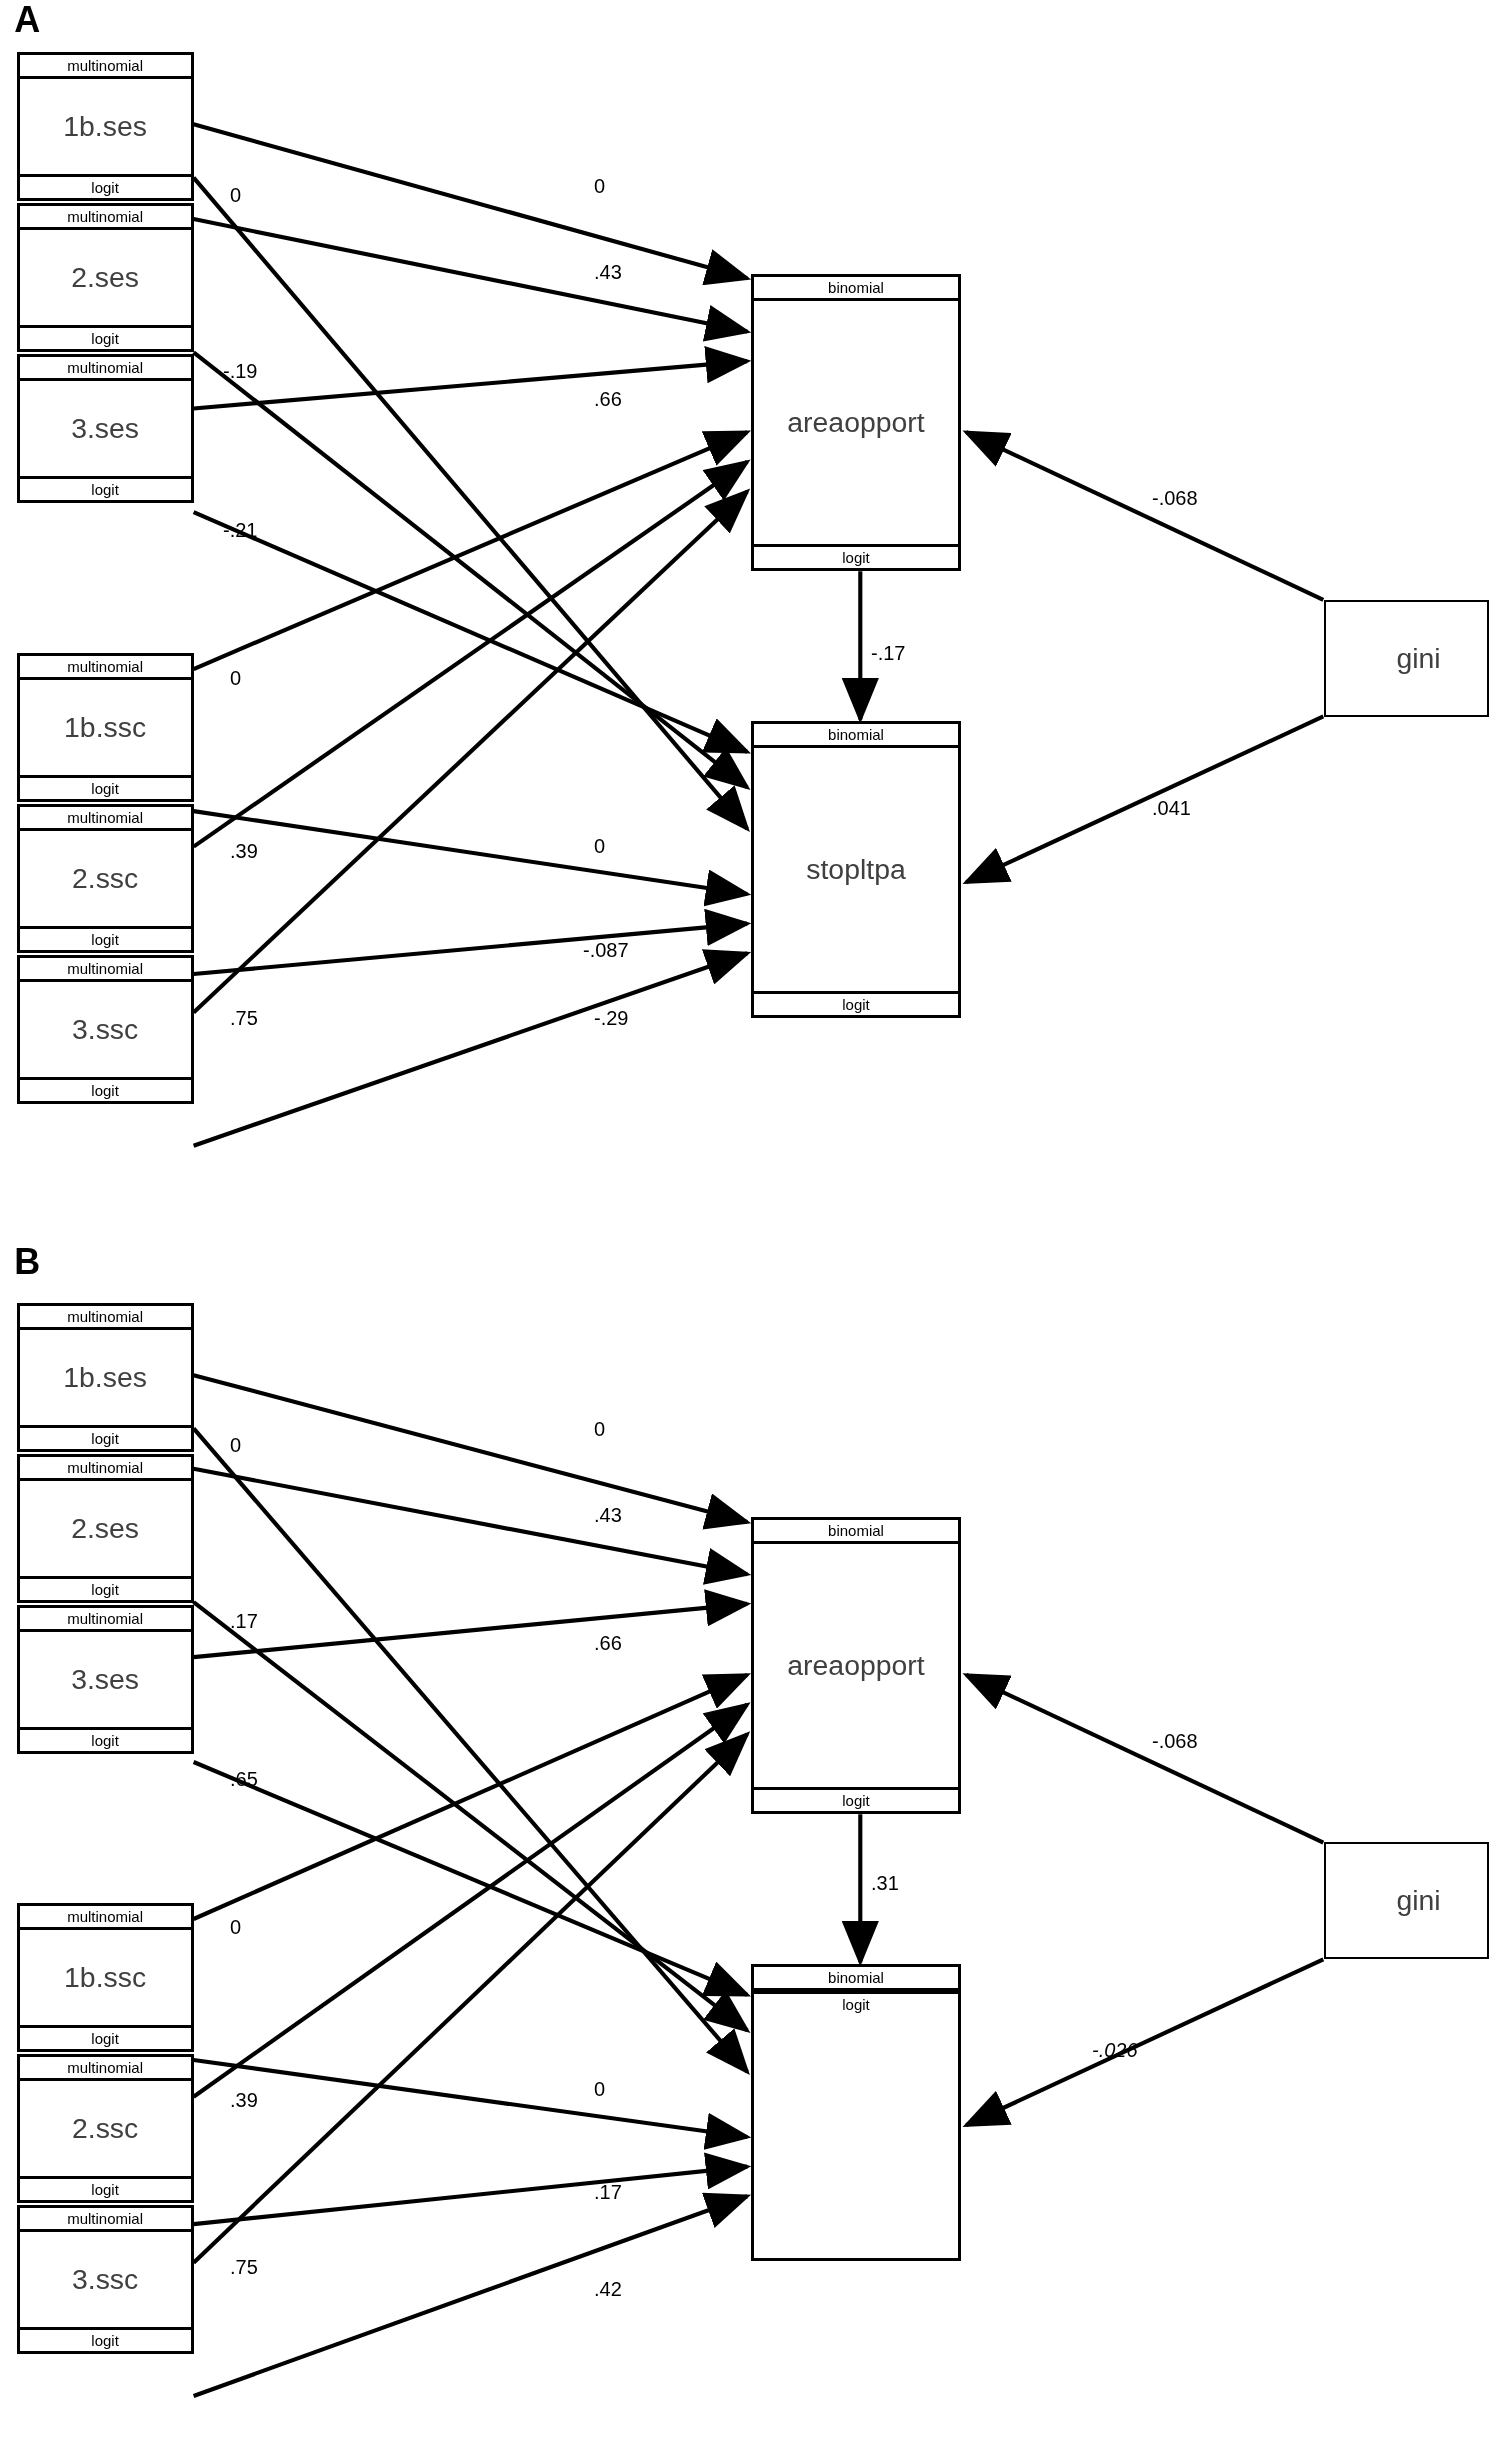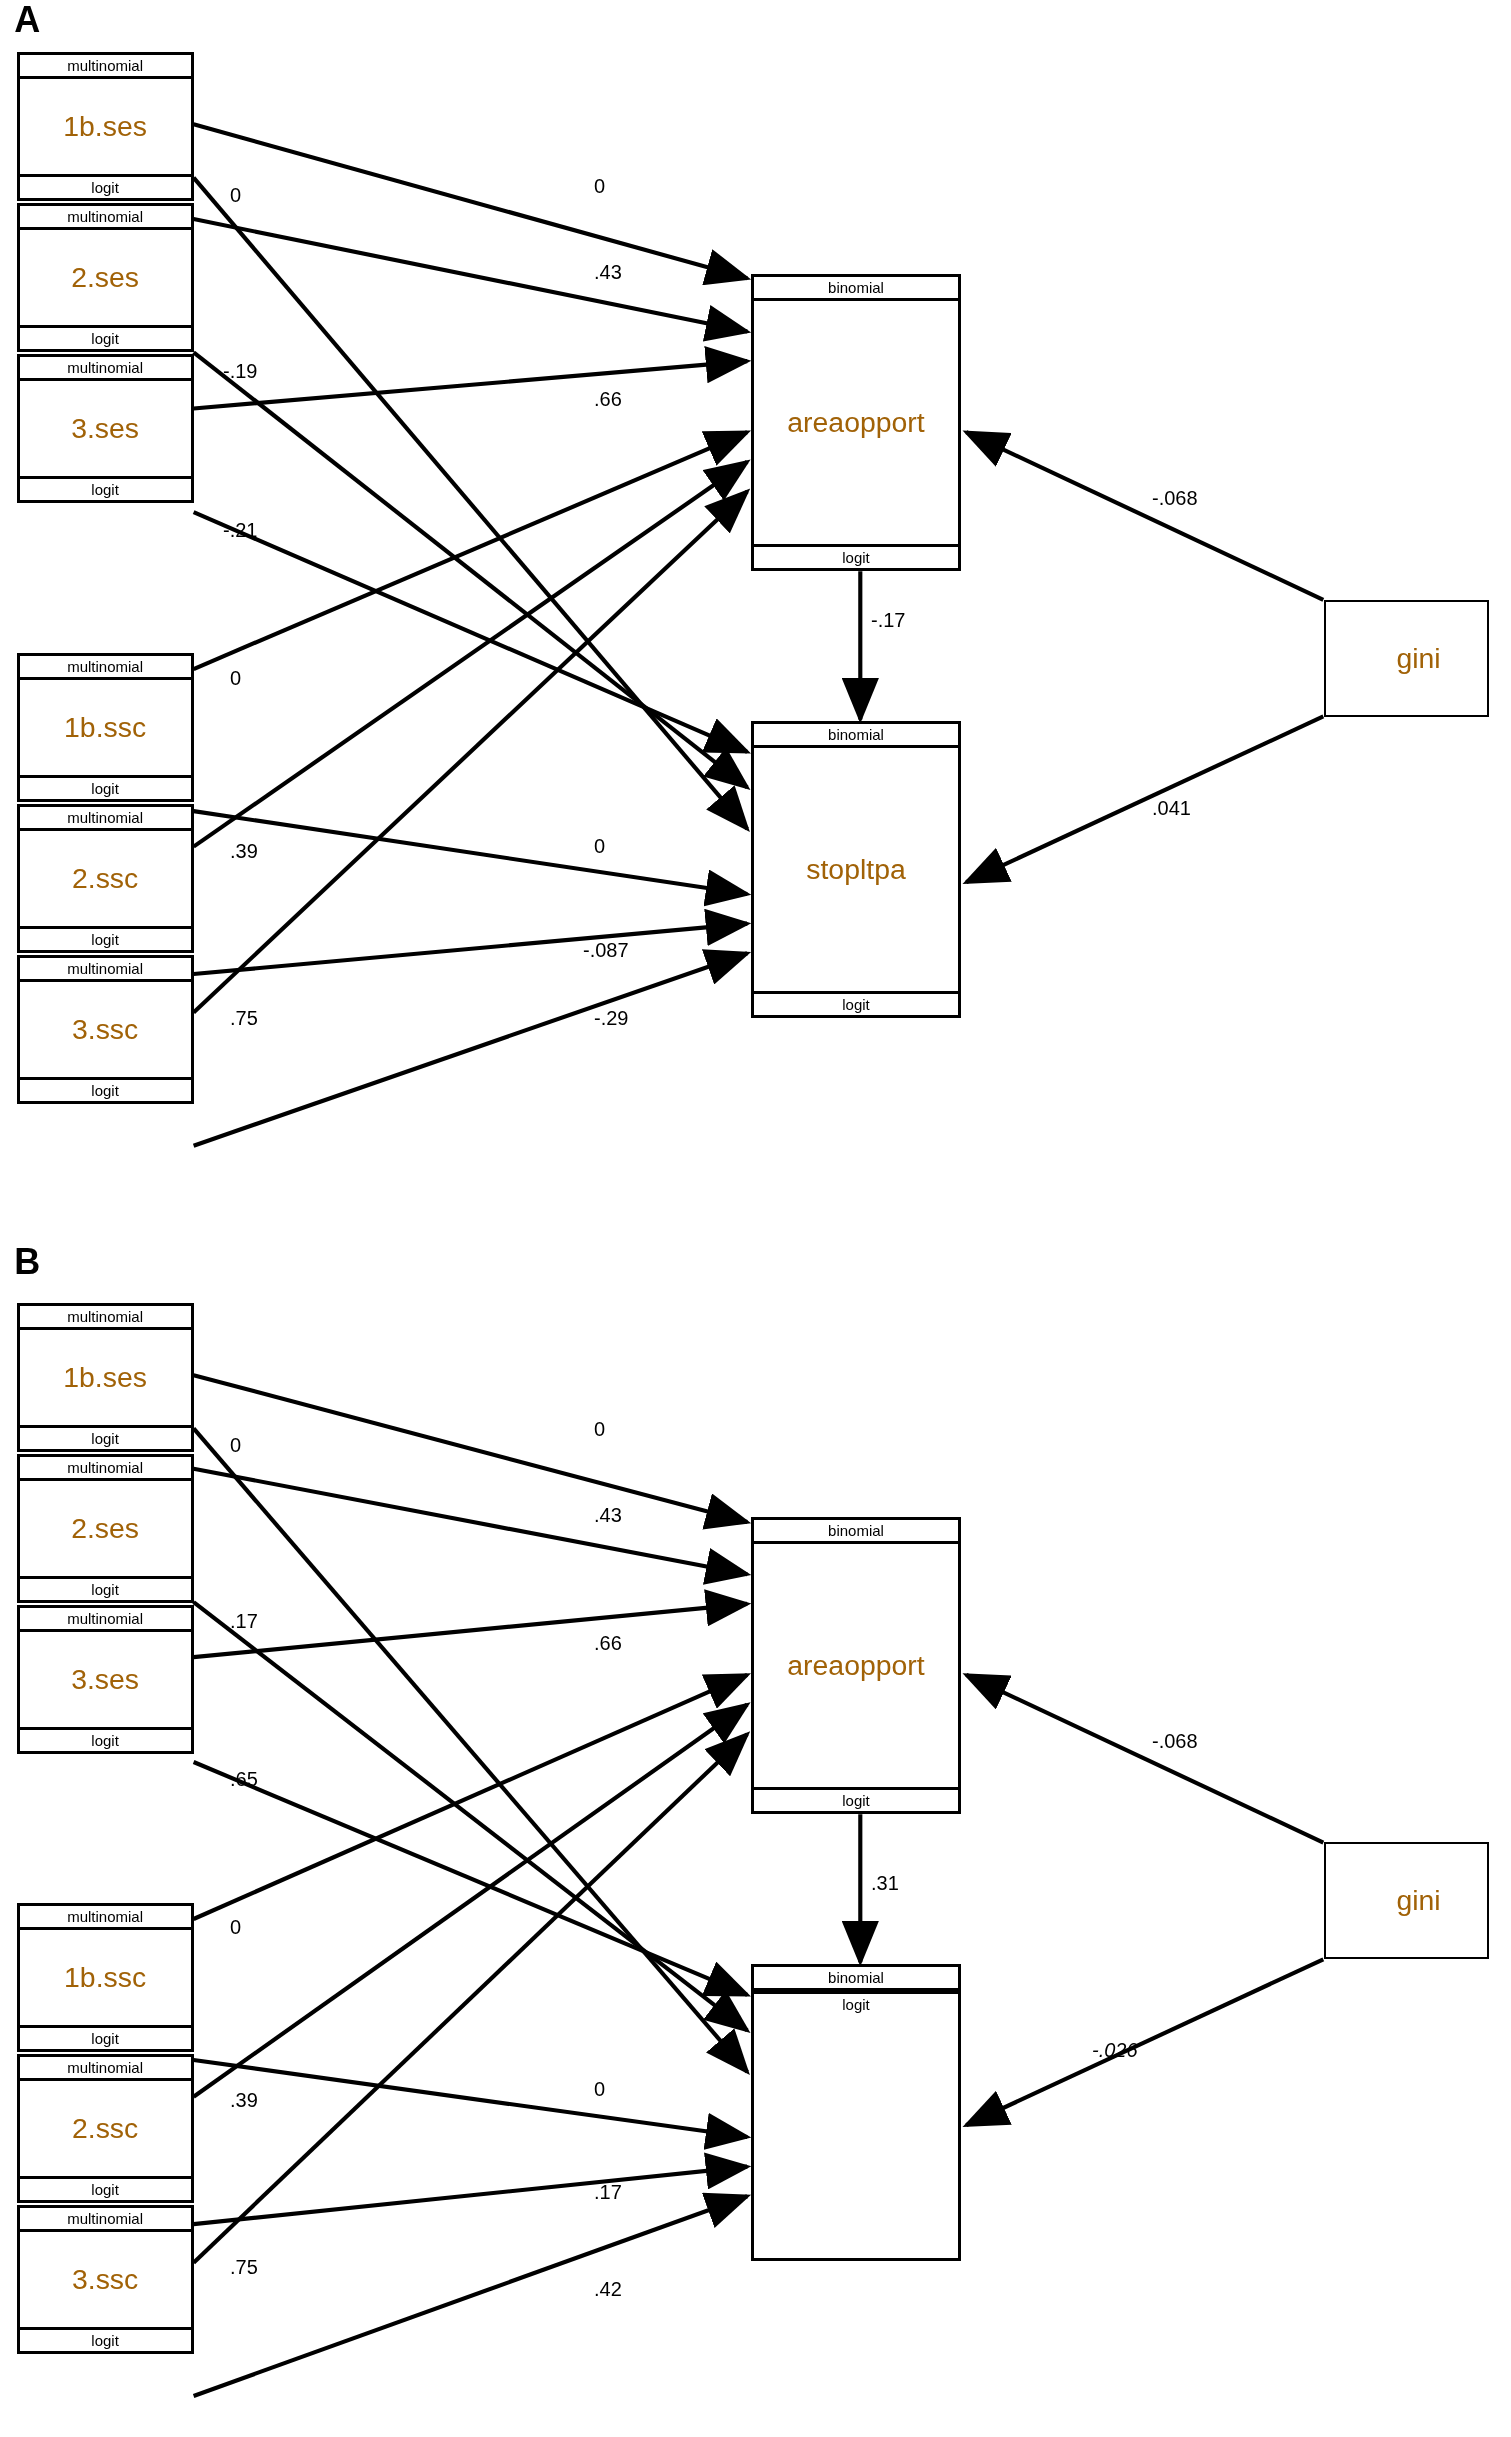--- a/index.html
+++ b/index.html
@@ -64,21 +64,21 @@
   .node .band.bottom {
     border-bottom: none;
     border-top: 3px solid #000;
   }
   .node .body {
     flex: 1 1 auto;
     display: flex;
     align-items: center;
     justify-content: center;
     font-size: 28.4px;
-    color: #a16207;
+    color: #404040;
     background: #fff;
   }
   .node.plain {
     border-width: 2.4px;
     align-items: center;
     justify-content: center;
     padding-left: 24px;
   }
   .node.plain .body { font-size: 28.4px; }
 
@@ -198,21 +198,21 @@
   <div class="edge-label" style="left:223px; top:519px;">-.21</div>
 
   <div class="edge-label" style="left:230px; top:667px;">0</div>
   <div class="edge-label" style="left:230px; top:840px;">.39</div>
   <div class="edge-label" style="left:230px; top:1007px;">.75</div>
 
   <div class="edge-label" style="left:594px; top:835px;">0</div>
   <div class="edge-label" style="left:583px; top:939px;">-.087</div>
   <div class="edge-label" style="left:594px; top:1007px;text-align:center;">-.29</div>
 
-  <div class="edge-label" style="left:871px; top:609px;">-.17</div>
+  <div class="edge-label" style="left:871px; top:642px;">-.17</div>
   <div class="edge-label" style="left:1152px; top:487px;">-.068</div>
   <div class="edge-label" style="left:1152px; top:797px;text-align:right;">.041</div>
 </div>
 
 <div class="panel" id="panel-b">
 
   <div class="panel-label" style="left:14.2px; top:30px;">B</div>
 
   <svg class="edges" viewBox="0 0 2552 2066" preserveAspectRatio="none">
     <defs>

